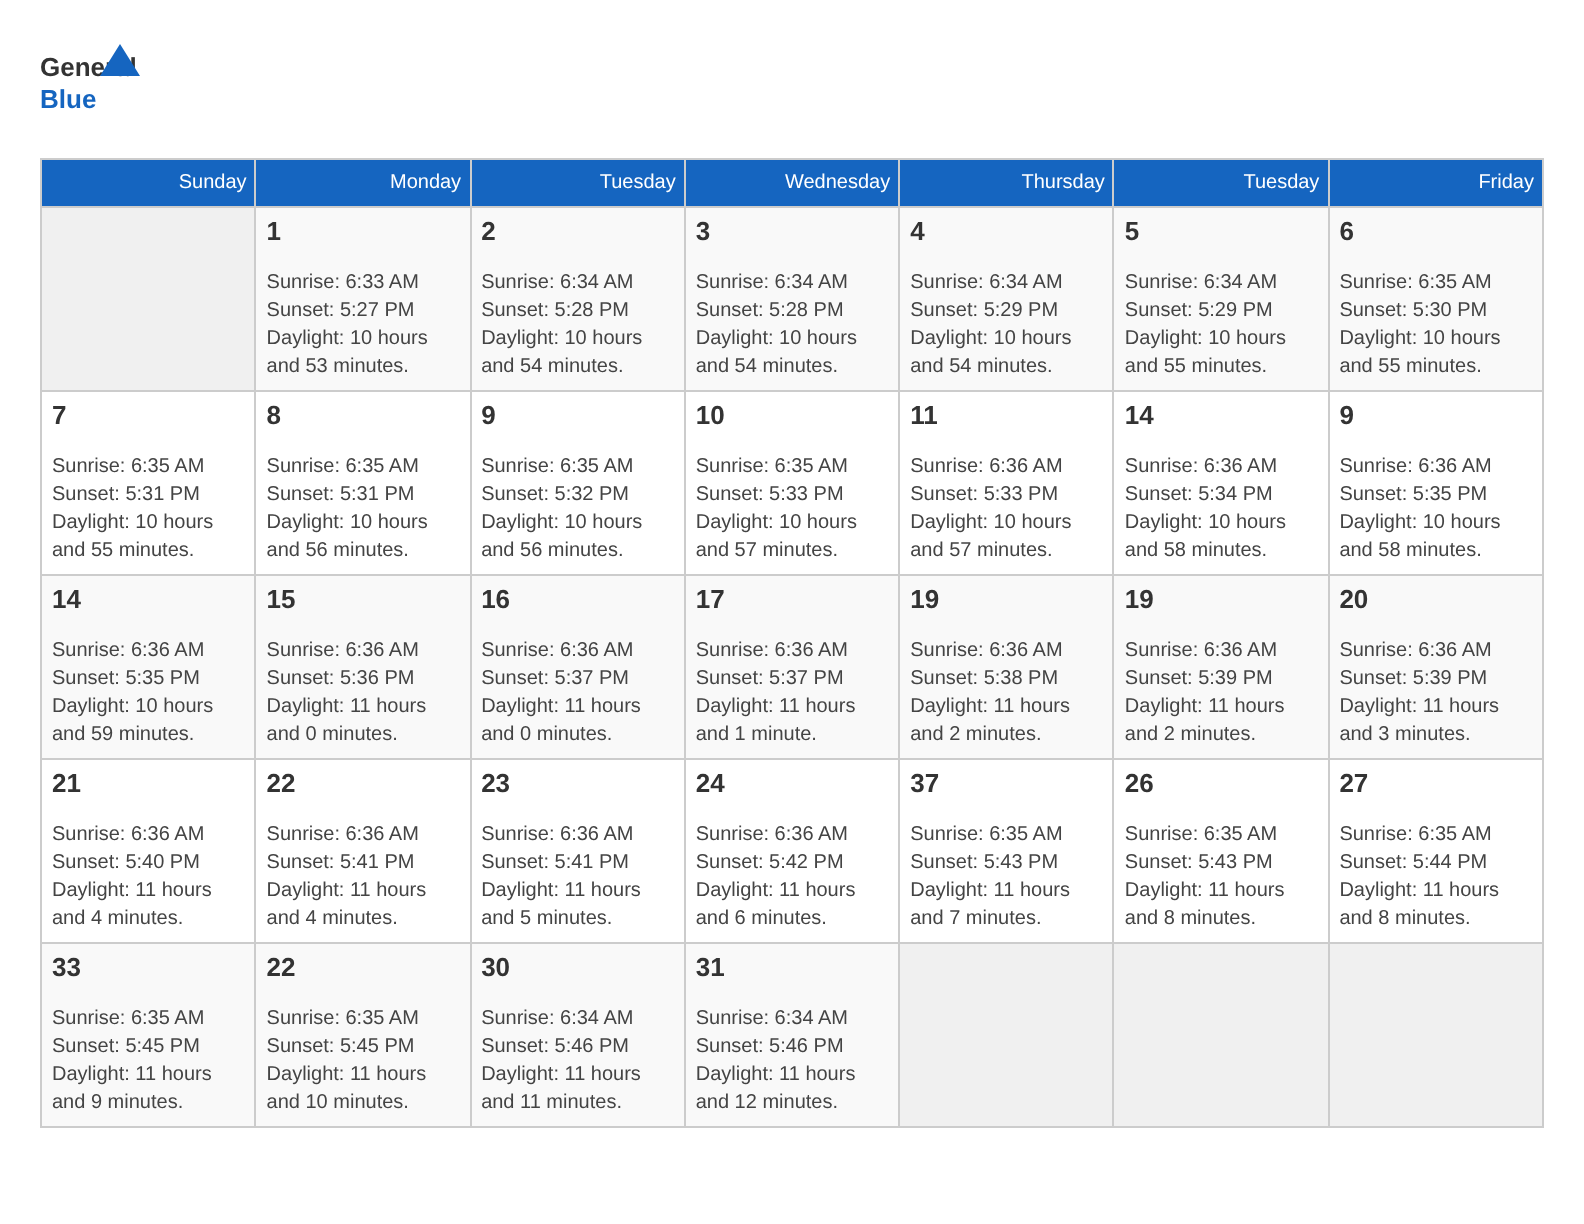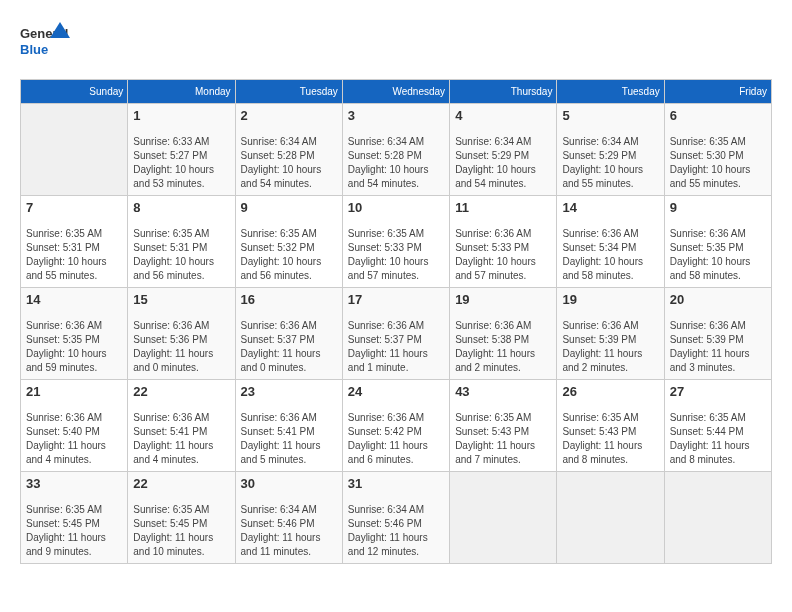--- a/index.html
+++ b/index.html
@@ -205,21 +205,21 @@
         </td>
         <td>
           <span class="day-num">23</span>
           <div class="day-detail">Sunrise: 6:36 AM<br>Sunset: 5:41 PM<br>Daylight: 11 hours and 5 minutes.</div>
         </td>
         <td>
           <span class="day-num">24</span>
           <div class="day-detail">Sunrise: 6:36 AM<br>Sunset: 5:42 PM<br>Daylight: 11 hours and 6 minutes.</div>
         </td>
         <td>
-          <span class="day-num">43</span>
+          <span class="day-num">37</span>
           <div class="day-detail">Sunrise: 6:35 AM<br>Sunset: 5:43 PM<br>Daylight: 11 hours and 7 minutes.</div>
         </td>
         <td>
           <span class="day-num">26</span>
           <div class="day-detail">Sunrise: 6:35 AM<br>Sunset: 5:43 PM<br>Daylight: 11 hours and 8 minutes.</div>
         </td>
         <td>
           <span class="day-num">27</span>
           <div class="day-detail">Sunrise: 6:35 AM<br>Sunset: 5:44 PM<br>Daylight: 11 hours and 8 minutes.</div>
         </td>

